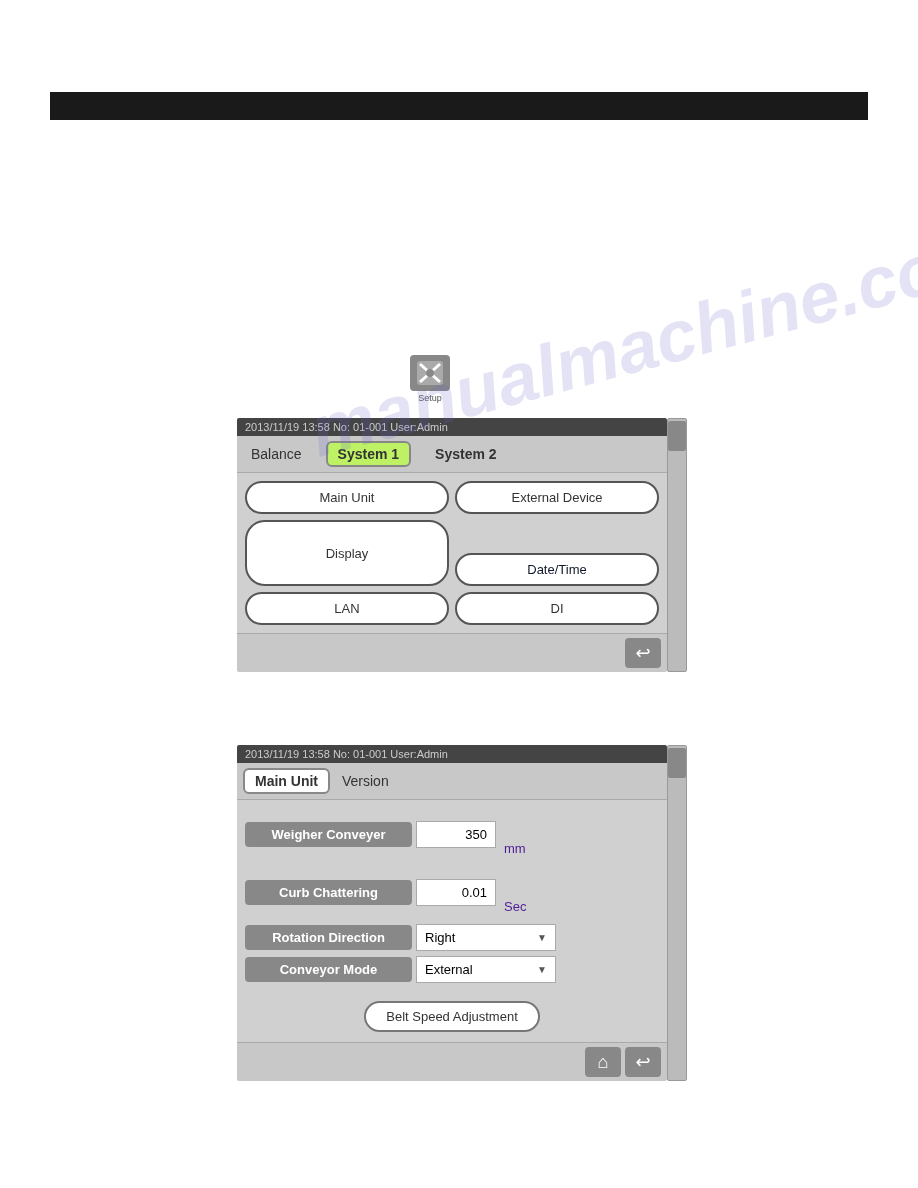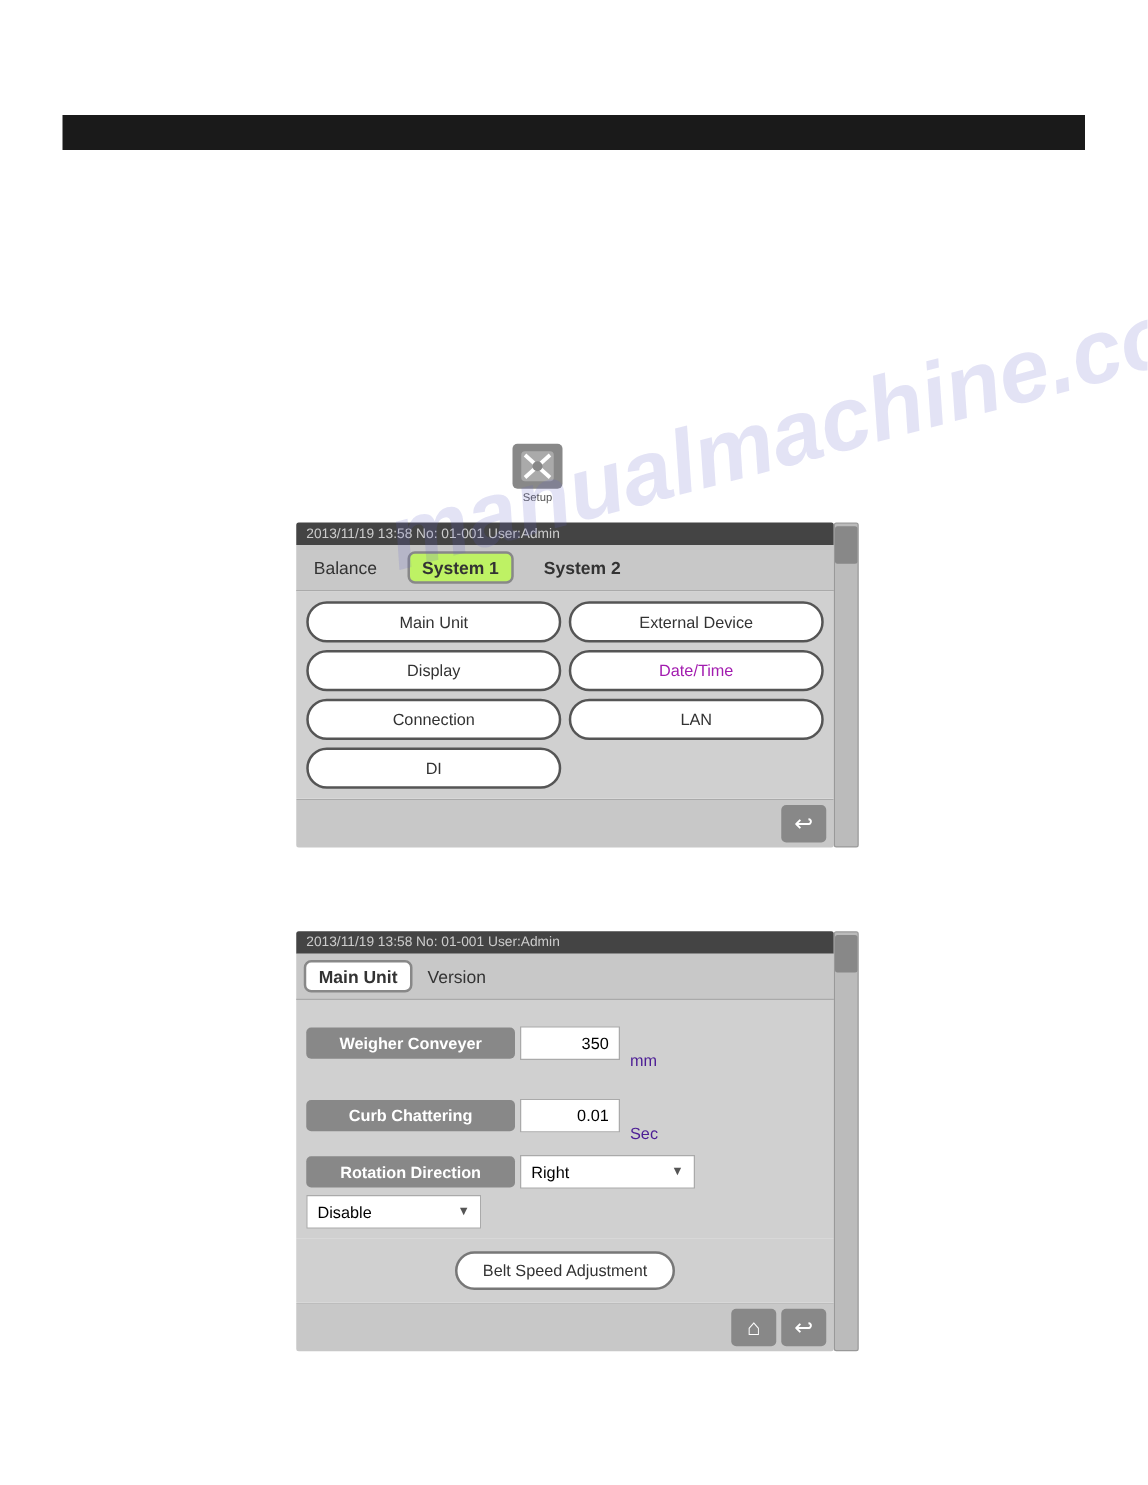--- a/index.html
+++ b/index.html
@@ -61,21 +61,22 @@
       border: 2px solid #555;
       border-radius: 20px;
       padding: 7px 12px;
       font-size: 13px;
       color: #333;
       text-align: center;
       cursor: pointer;
     }
 
     .menu-btn-highlight {
-      color: #a21caf;
+      color: #0f172a;
+      margin-top: 33px;
     }
 
     .back-btn {
       width: 36px;
       height: 30px;
       background: #888;
       border-radius: 4px;
       display: flex;
       align-items: center;
       justify-content: center;
@@ -226,21 +227,20 @@
       <span style="font-size:14px; color:#333; padding:2px 8px; cursor:pointer;">Balance</span>
       <span style="font-size:14px; color:#333; padding:3px 10px; cursor:pointer; background:#bef264; border:2px solid #888; border-radius:6px; font-weight:bold;">System 1</span>
       <span style="font-size:14px; color:#333; padding:2px 8px; cursor:pointer;font-weight:bold;">System 2</span>
     </div>
 
     <div style="padding:8px; display:grid; grid-template-columns:1fr 1fr; gap:6px; background:#d0d0d0;">
       <button class="menu-btn">Main Unit</button>
       <button class="menu-btn">External Device</button>
       <button class="menu-btn">Display</button>
       <button class="menu-btn menu-btn-highlight">Date/Time</button>
-      <button class="menu-btn">Connection</button>
       <button class="menu-btn">LAN</button>
       <button class="menu-btn">DI</button>
     </div>
 
     <div style="display:flex; justify-content:flex-end; padding:4px 6px; background:#c8c8c8; border-top:1px solid #aaa; border-radius:0 0 2px 2px;">
       <div class="back-btn">↩</div>
     </div>
 
     <div class="side-scrollbar">
       <div class="side-scrollbar-thumb"></div>
@@ -273,22 +273,23 @@
 
       <div class="setting-row">
         <div class="setting-label">Rotation Direction</div>
         <div class="setting-select">
           <span>Right</span>
           <span class="setting-select-arrow">▼</span>
         </div>
       </div>
 
       <div class="setting-row">
+        <div class="setting-label">Conveyor Mode</div>
         <div class="setting-select">
-          <span>Disable</span>
+          <span>External</span>
           <span class="setting-select-arrow">▼</span>
         </div>
       </div>
 
     </div>
 
     <div style="display:flex; justify-content:center; padding:6px; background:#d0d0d0;">
       <button class="belt-btn">Belt Speed Adjustment</button>
     </div>
 

